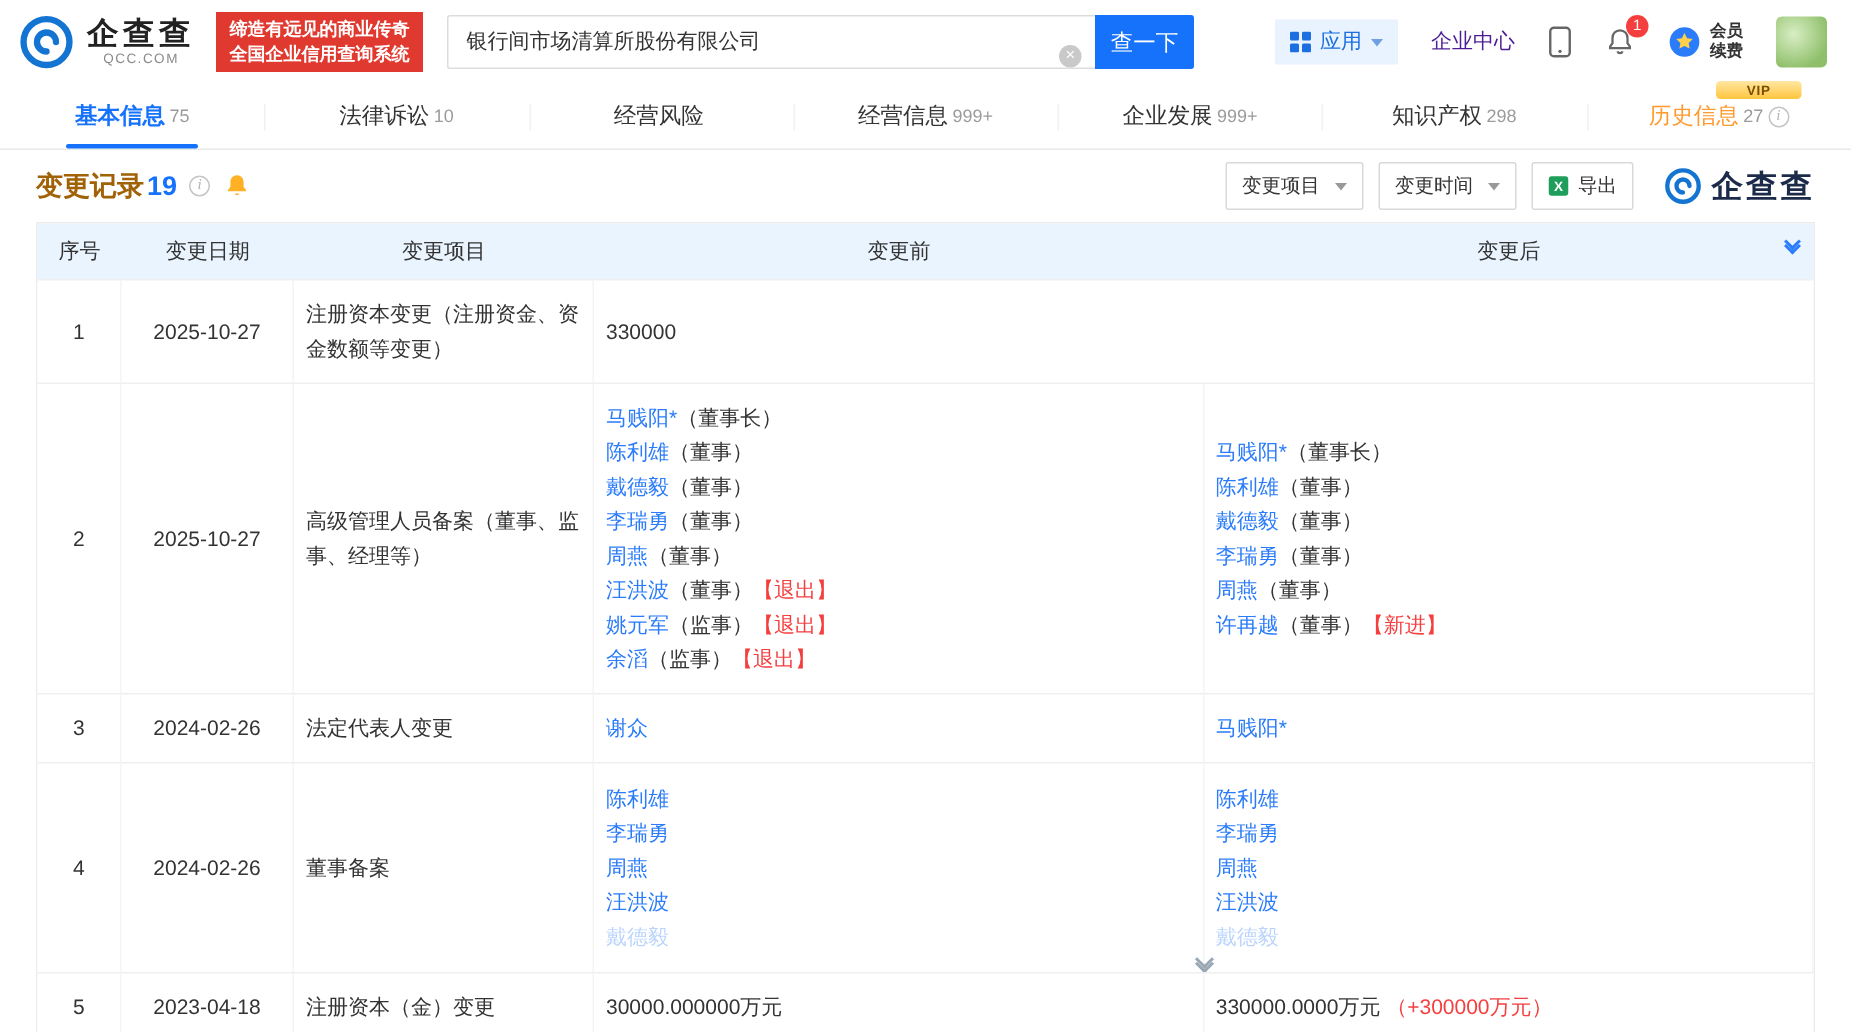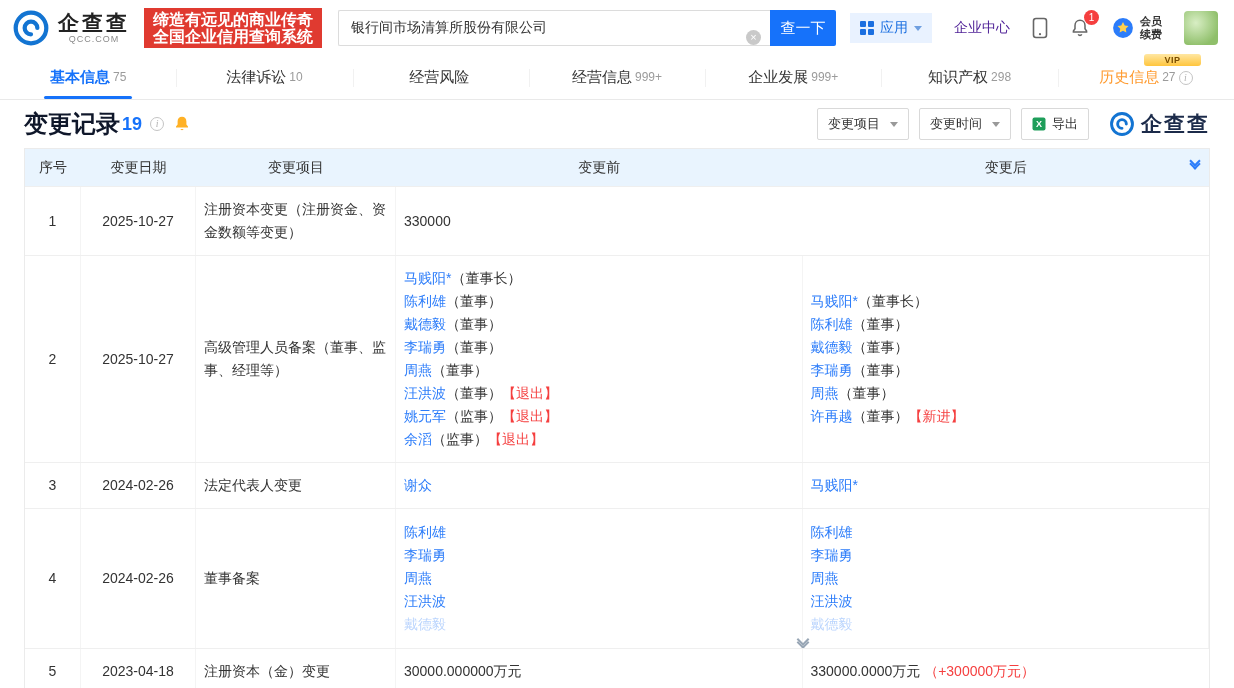--- a/index.html
+++ b/index.html
@@ -6,21 +6,21 @@
   html,body { width:1234px; height:688px; overflow:hidden; background:#fff;
     font-family:"Liberation Sans","DejaVu Sans",sans-serif; color:#333; }
 
   
   .topbar { height:56px; display:flex; align-items:center; padding:0 16px 0 12px; gap:14px; }
   .brand { display:flex; align-items:center; gap:8px; }
   .swirl { display:block; }
   .brand-txt { text-align:center; }
   .brand-name { font-size:21px; font-weight:700; letter-spacing:3px; color:#222; line-height:22px; }
   .brand-sub { font-size:9px; color:#8a8a8a; letter-spacing:1px; }
-  .slogan { background:#e03a30; color:#fff; font-size:16px; font-weight:600;
+  .slogan { background:#e03a30; color:#fff; font-size:12px; font-weight:600;
     padding:3px 9px; line-height:17px; }
   .search-wrap { display:flex; align-items:center; margin-left:2px; }
   .search-box { position:relative; width:432px; height:36px; border:1px solid #dcdcdc;
     border-right:none; border-radius:2px 0 0 2px; display:flex; align-items:flex-end; }
   .search-box input { border:none; outline:none; width:100%; height:100%;
     padding:0 30px 0 12px; font-size:14px; color:#333; background:transparent;
     font-family:inherit; }
   .clear-icon { position:absolute; right:9px; width:15px; height:15px; border-radius:50%;
     background:#c9c9c9; color:#fff; font-size:11px; line-height:15px; text-align:center; cursor:pointer; }
   .search-btn { width:66px; height:36px; background:#1672fa; color:#fff; font-size:15px;
@@ -55,21 +55,21 @@
   .tab.vip .label { color:#ff9a2e; }
   .vip-badge { position:absolute; top:-14px; right:-8px;
     background:linear-gradient(#ffe7a3,#ffc53d); color:#7a4d00; font-size:9px; font-weight:700;
     padding:1px 20px; border-radius:3px; letter-spacing:.5px; }
   .info-i { display:inline-block; width:14px; height:14px; border:1px solid #c4c4c4;
     border-radius:50%; color:#b3b3b3; font-size:10px; line-height:12px; text-align:center;
     font-style:italic; font-family:"Liberation Serif",serif; }
 
   
   .toolbar { display:flex; align-items:center; margin:0 24px; height:48px; }
-  .sec-title { font-size:24px; font-weight:700; color:#0f172a; }
+  .sec-title { font-size:18px; font-weight:700; color:#a16207; }
   .sec-count { font-size:18px; font-weight:700; color:#1672fa; margin:0 8px 0 2px; }
   .toolbar .info-i { margin-right:9px; }
   .toolbar-right { margin-left:auto; display:flex; align-items:center; gap:10px; }
   .drop-btn { height:32px; border:1px solid #d9d9d9; border-radius:2px; background:#fff;
     display:flex; align-items:center; gap:10px; padding:0 10px; font-size:13px; color:#333;
     cursor:pointer; font-family:inherit; }
   .export-btn { height:32px; border:1px solid #d9d9d9; border-radius:2px; background:#fff;
     display:flex; align-items:center; gap:6px; padding:0 10px; font-size:13px; color:#333;
     cursor:pointer; font-family:inherit; }
   .qcc-mark { display:flex; align-items:center; gap:6px; margin-left:10px; }

